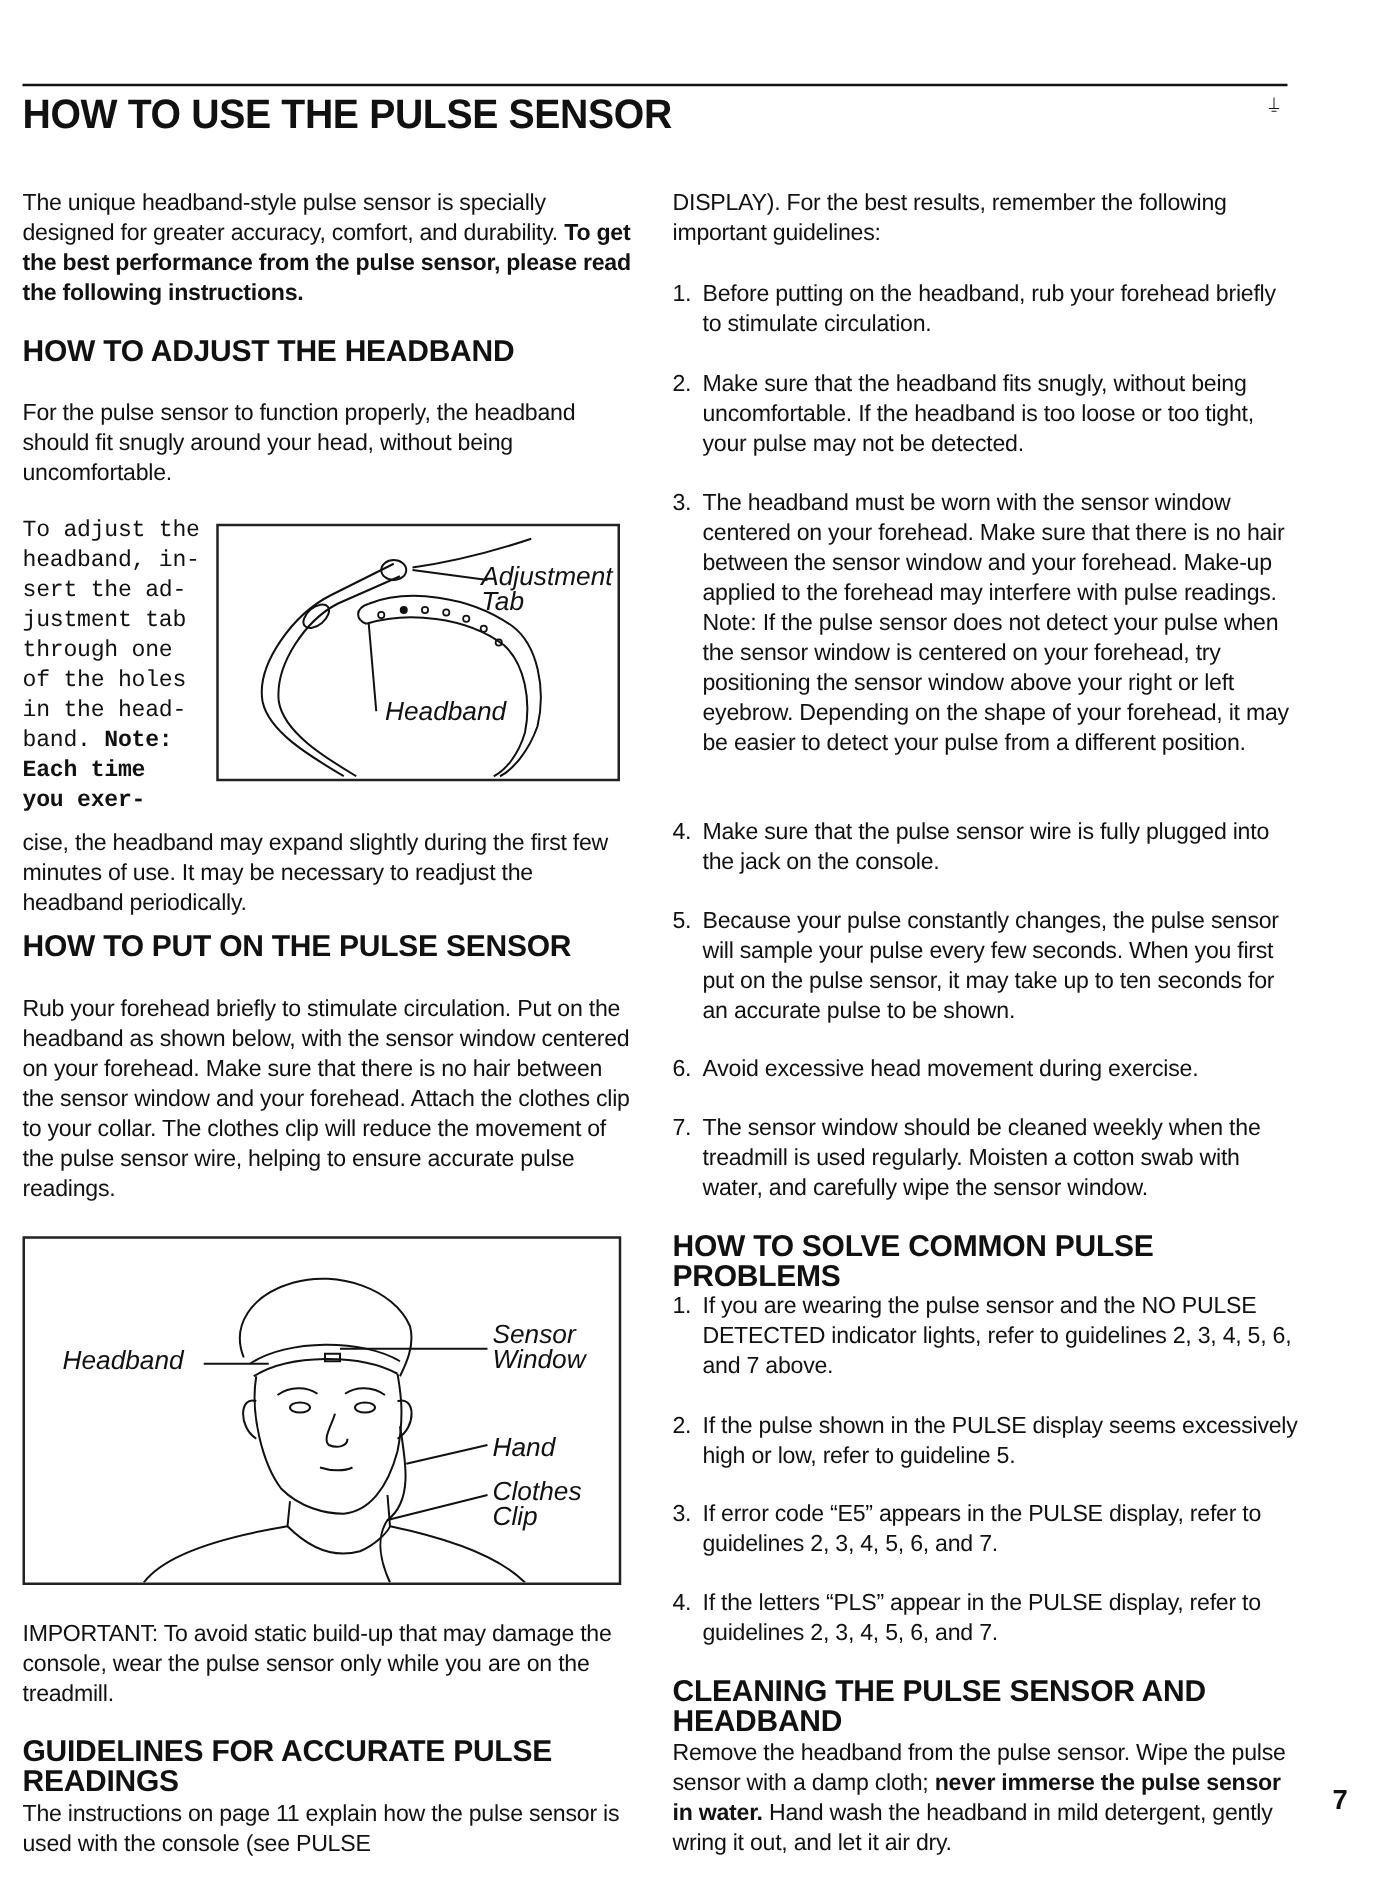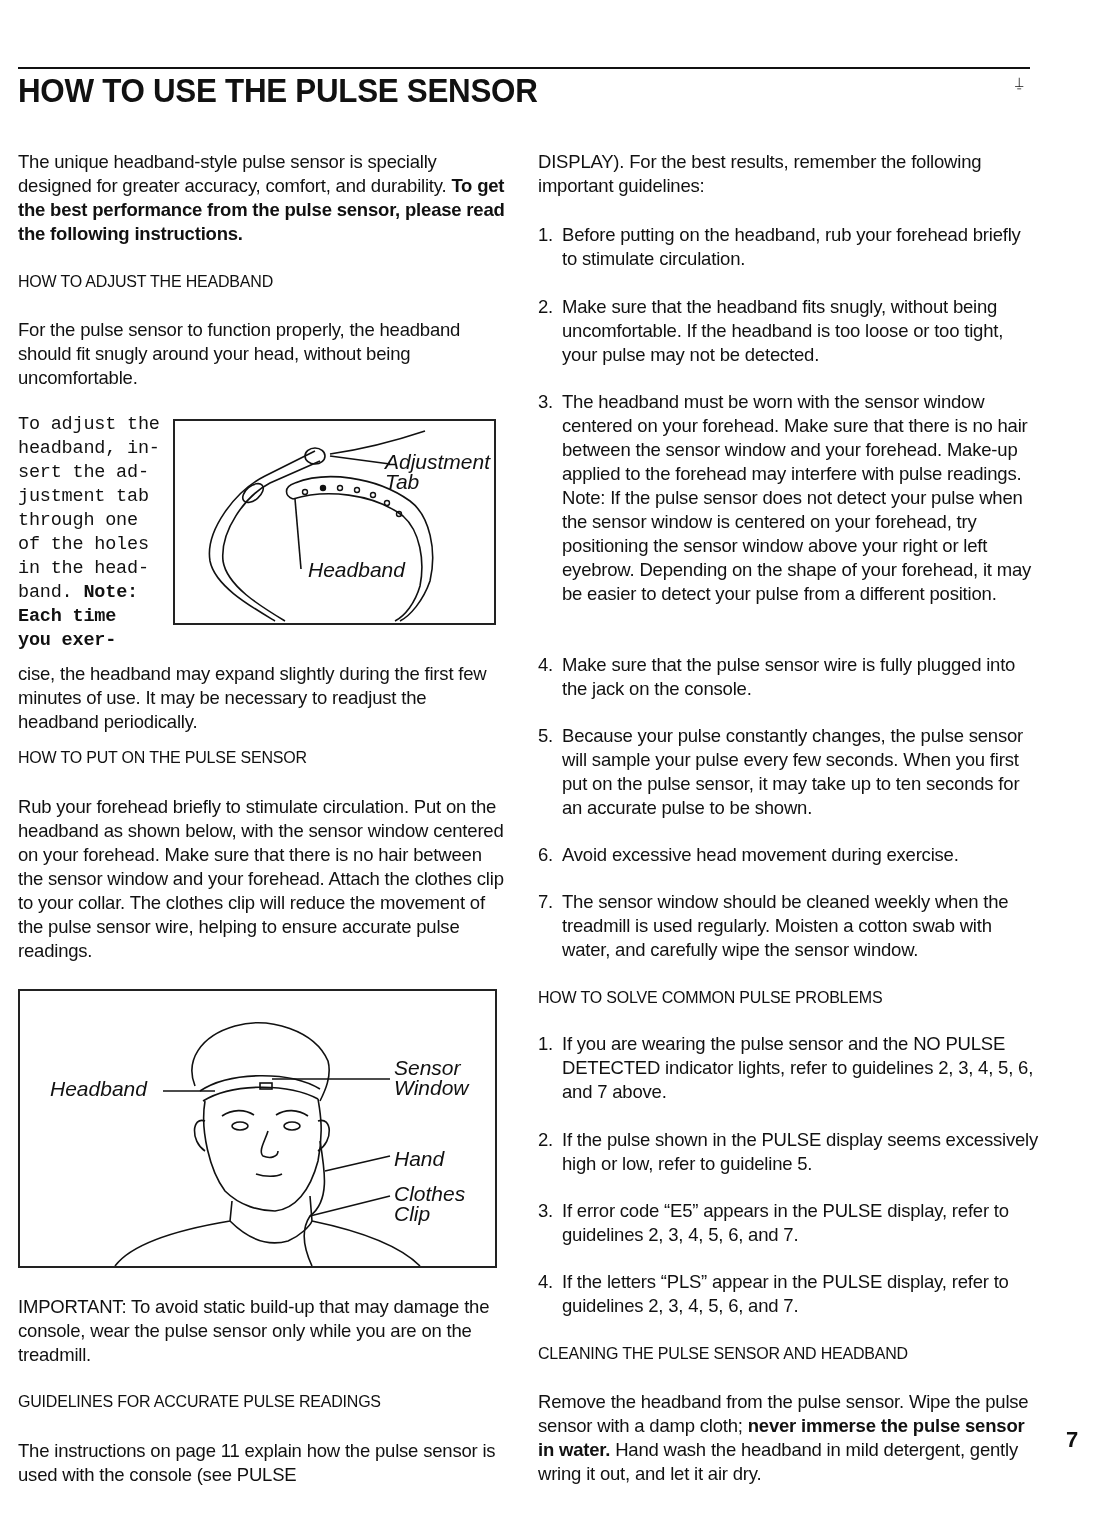--- a/index.html
+++ b/index.html
@@ -6,21 +6,21 @@
   body { width: 1118px; height: 1522px; position: relative; overflow: hidden;
          font-family: "Liberation Sans", sans-serif; color: #111; }
   .rule { position: absolute; left: 18px; top: 67px; width: 1012px; height: 2px; background: #111; }
   .title { position: absolute; left: 18px; top: 72px; font-size: 33px; font-weight: bold;
            letter-spacing: -0.3px; transform: scaleX(0.95); transform-origin: left; margin: 0; }
   .corner-mark { position: absolute; left: 1015px; top: 74px; font-size: 14px; }
   .page-num { position: absolute; left: 1066px; top: 1427px; font-size: 22px; font-weight: bold; }
   .col { position: absolute; font-size: 18.5px; line-height: 24px; letter-spacing: -0.2px; }
   .col p { margin: 0; }
   .col .b { font-weight: bold; }
-  .h { font-weight: normal; font-size: 16px; }
+  .h { font-weight: bold; font-size: 24px; }
   .left { left: 18px; width: 490px; }
   .right { left: 538px; width: 500px; }
   .item { position: absolute; }
   .item .n { position: absolute; left: 0; }
   .item .t { margin-left: 24px; }
   .fig { position: absolute; border: 2px solid #222; background: #fff; }
   .fig svg { position: absolute; left: 0; top: 0; }
   .lbl { position: absolute; font-size: 21px; line-height: 21px; font-style: italic; }
 </style>
 </head>

